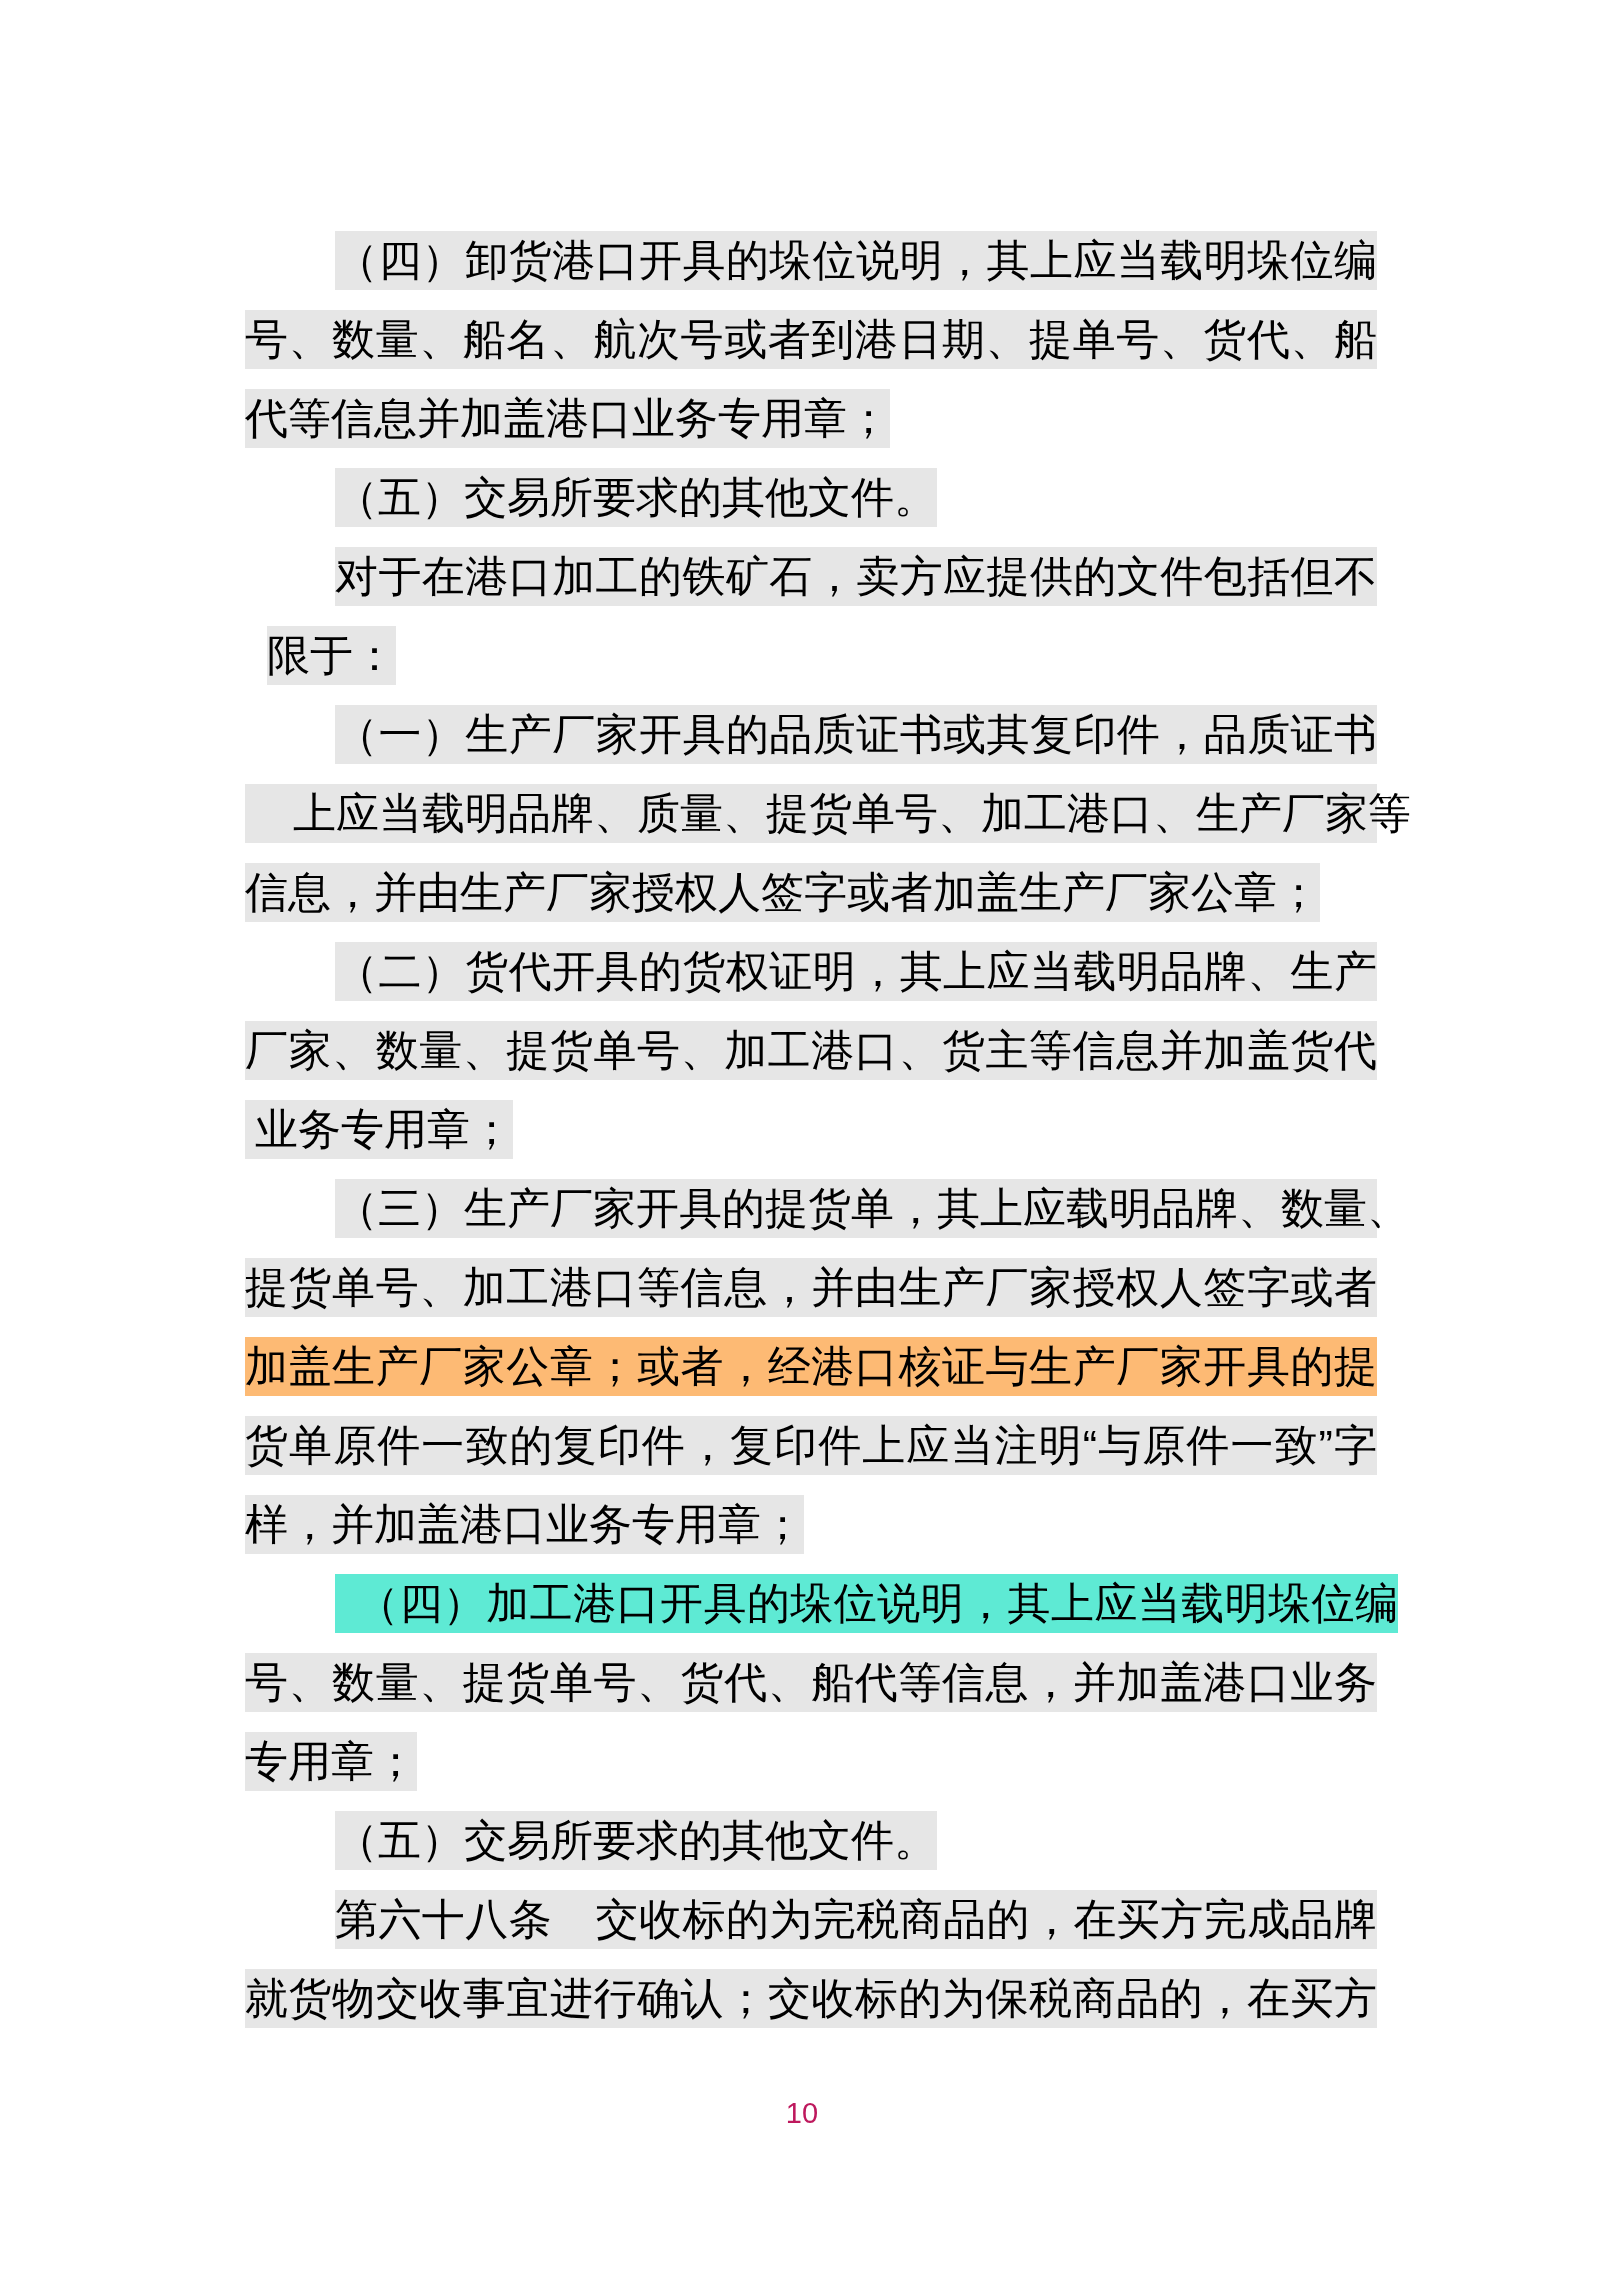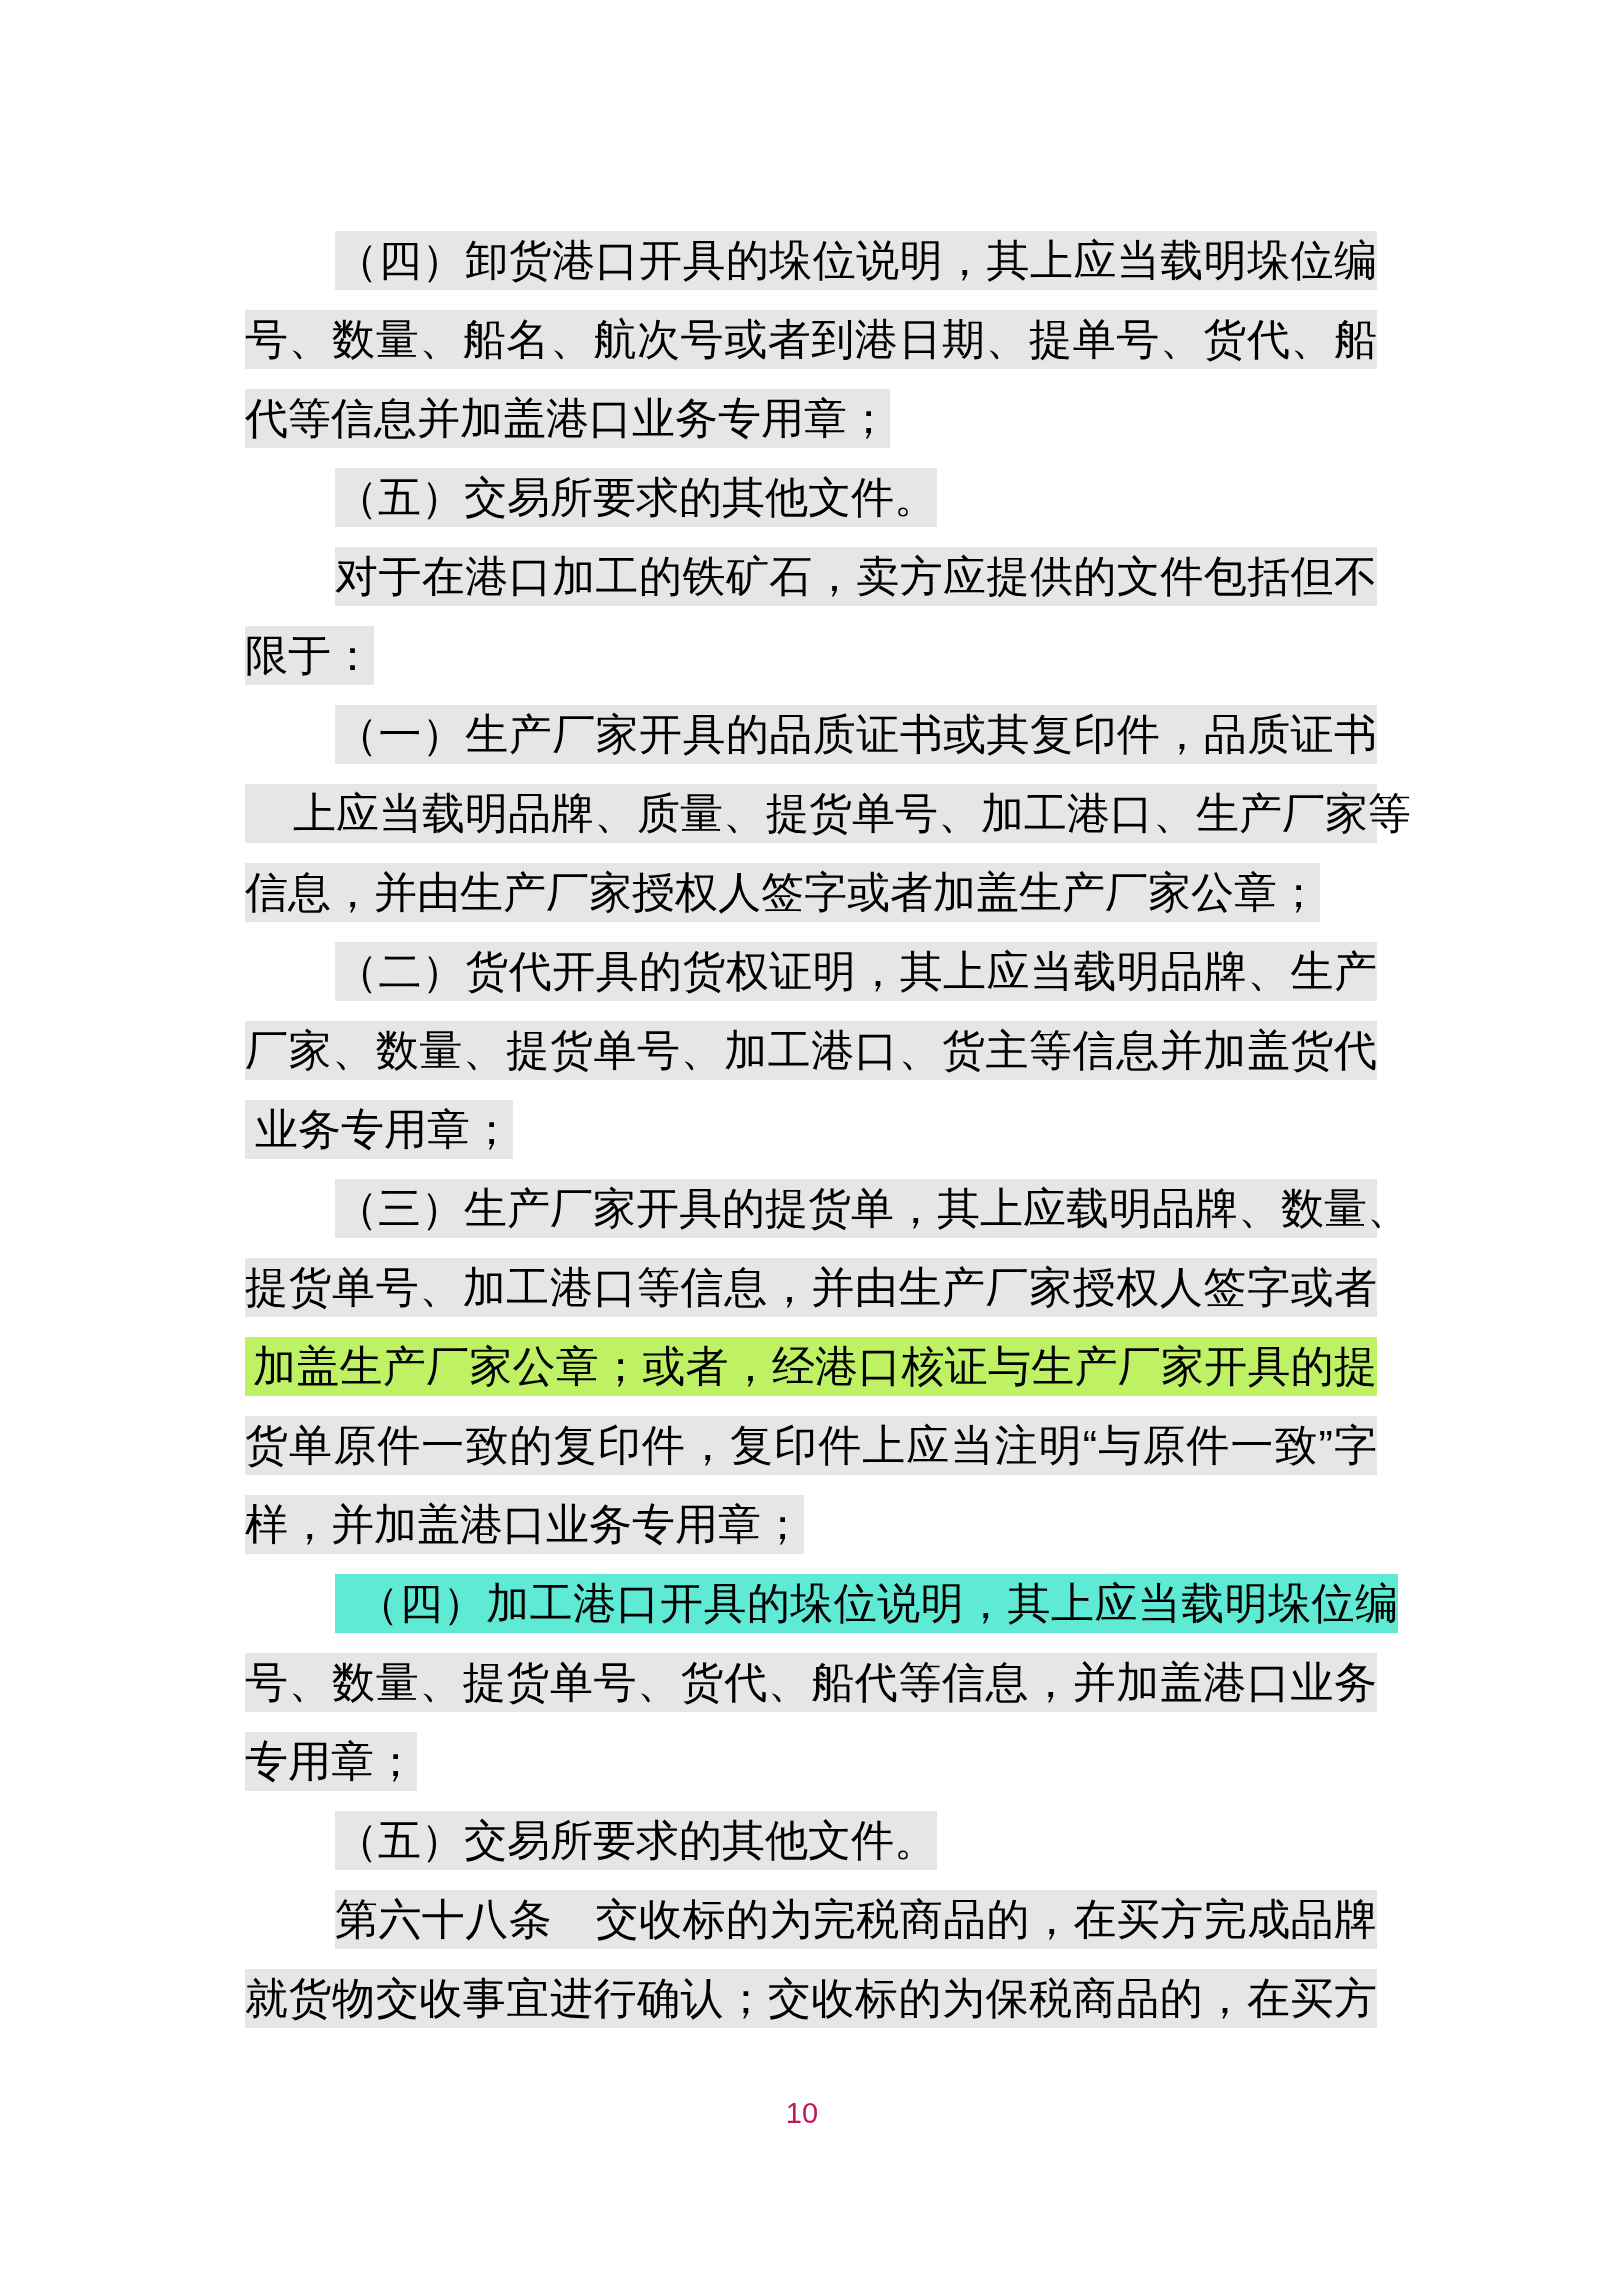--- a/index.html
+++ b/index.html
@@ -71,21 +71,21 @@
         <span class="hl" style="background: rgb(230, 230, 230);">（四）卸货港口开具的垛位说明，其上应当载明垛位编</span>
       </div>
       <div class="line justify">
         <span class="hl" style="background: rgb(230, 230, 230);">号、数量、船名、航次号或者到港日期、提单号、货代、船</span>
       </div>
       <div class="line"><span class="hl" style="background: rgb(230, 230, 230);">代等信息并加盖港口业务专用章；</span></div>
       <div class="line indent"><span class="hl" style="background: rgb(230, 230, 230);">（五）交易所要求的其他文件。</span></div>
       <div class="line indent justify">
         <span class="hl" style="background: rgb(230, 230, 230);">对于在港口加工的铁矿石，卖方应提供的文件包括但不</span>
       </div>
-      <div class="line"><span class="hl" style="background: rgb(230, 230, 230);">限于：</span></div>
+      <div class="line"><span class="hl" style="background: rgb(230, 230, 230); margin-left: 22px;">限于：</span></div>
       <div class="line indent justify">
         <span class="hl" style="background: rgb(230, 230, 230);">（一）生产厂家开具的品质证书或其复印件，品质证书</span>
       </div>
       <div class="line justify">
         <span class="hl" style="background: rgb(230, 230, 230); padding-left: 48px;">上应当载明品牌、质量、提货单号、加工港口、生产厂家等</span>
       </div>
       <div class="line"><span class="hl" style="background: rgb(230, 230, 230);">信息，并由生产厂家授权人签字或者加盖生产厂家公章；</span></div>
       <div class="line indent justify">
         <span class="hl" style="background: rgb(230, 230, 230);">（二）货代开具的货权证明，其上应当载明品牌、生产</span>
       </div>
@@ -93,21 +93,21 @@
         <span class="hl" style="background: rgb(230, 230, 230);">厂家、数量、提货单号、加工港口、货主等信息并加盖货代</span>
       </div>
       <div class="line"><span class="hl" style="background: rgb(230, 230, 230); padding-left: 10px;">业务专用章；</span></div>
       <div class="line indent justify">
         <span class="hl" style="background: rgb(230, 230, 230);">（三）生产厂家开具的提货单，其上应载明品牌、数量、</span>
       </div>
       <div class="line justify">
         <span class="hl" style="background: rgb(230, 230, 230);">提货单号、加工港口等信息，并由生产厂家授权人签字或者</span>
       </div>
       <div class="line justify">
-        <span class="hl" style="background: #bef264; padding-left: 8px;">加盖生产厂家公章；或者，经港口核证与生产厂家开具的提</span>
+        <span class="hl" style="background: #fdba74;">加盖生产厂家公章；或者，经港口核证与生产厂家开具的提</span>
       </div>
       <div class="line justify">
         <span class="hl" style="background: rgb(230, 230, 230);">货单原件一致的复印件，复印件上应当注明“与原件一致”字</span>
       </div>
       <div class="line"><span class="hl" style="background: rgb(230, 230, 230);">样，并加盖港口业务专用章；</span></div>
       <div class="line indent justify">
         <span class="hl" style="background: #5eead4; padding-left: 21px;">（四）加工港口开具的垛位说明，其上应当载明垛位编</span>
       </div>
       <div class="line justify">
         <span class="hl" style="background: rgb(230, 230, 230);">号、数量、提货单号、货代、船代等信息，并加盖港口业务</span>

